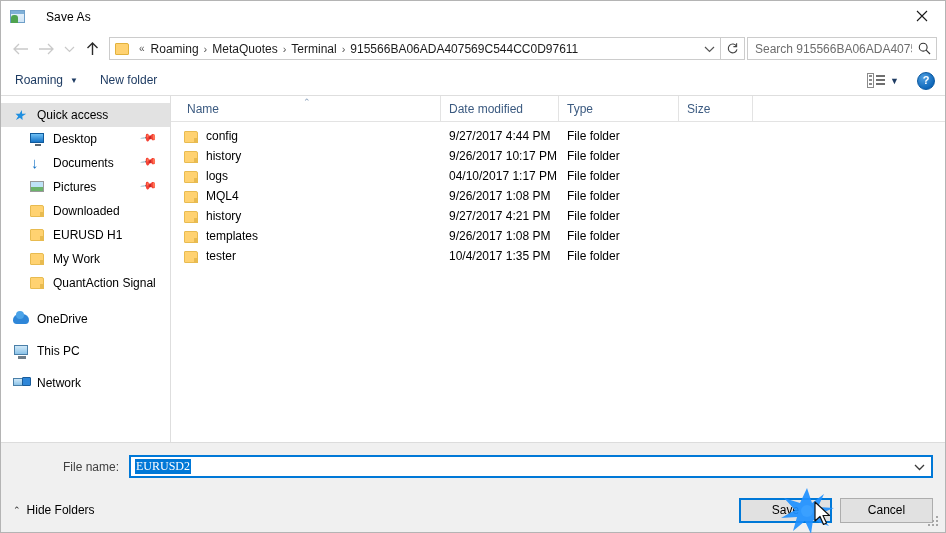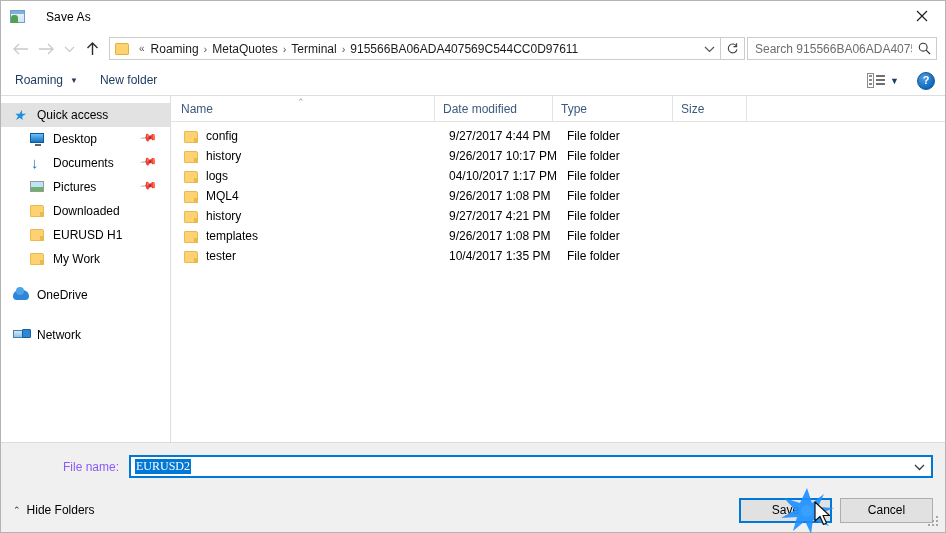--- a/index.html
+++ b/index.html
@@ -326,21 +326,21 @@
     flex-direction: column;
     background: #ffffff;
     position: relative;
   }
   .list-header {
     height: 26px;
     display: flex;
     align-items: stretch;
     border-bottom: 1px solid #e3e3e3;
     flex: 0 0 auto;
-    padding-left: 2px;
+    padding-left: 8px;
   }
   .col {
     display: flex;
     align-items: center;
     font-size: 12px;
     color: #3b5a80;
     border-right: 1px solid #e3e3e3;
     padding-left: 8px;
     position: relative;
   }
@@ -390,21 +390,21 @@
     align-items: center;
     margin-bottom: 8px;
   }
   .formrow:last-child { margin-bottom: 0; }
   .formlabel {
     width: 116px;
     flex: 0 0 116px;
     text-align: right;
     padding-right: 10px;
     font-size: 12px;
-    color: #8b5cf6;
+    color: #404040;
   }
   .combo {
     flex: 1 1 auto;
     height: 23px;
     display: flex;
     align-items: center;
     background: #ffffff;
     border: 1px solid #7a7a7a;
     min-width: 0;
     font-family: Liberation Serif, serif;
@@ -638,32 +638,44 @@
         <span>EURUSD H1</span>
       </div>
 
       <div class="side-item indent">
         <span class="side-icon">
             <i class="ic-folder"></i>
           </span>
         <span>My Work</span>
       </div>
 
+      <div class="side-item indent">
+        <span class="side-icon">
+            <i class="ic-folder"></i>
+          </span>
+        <span>QuantAction Signal</span>
+      </div>
 
       <div style="height:12px"></div>
 
       <div class="side-item">
         <span class="side-icon">
             <i class="ic-cloud"></i>
           </span>
         <span>OneDrive</span>
       </div>
 
       <div style="height:8px"></div>
 
+      <div class="side-item">
+        <span class="side-icon">
+            <i class="ic-pc"></i>
+          </span>
+        <span>This PC</span>
+      </div>
 
       <div style="height:8px"></div>
 
       <div class="side-item">
         <span class="side-icon">
             <i class="ic-net"></i>
           </span>
         <span>Network</span>
       </div>
     </div>

